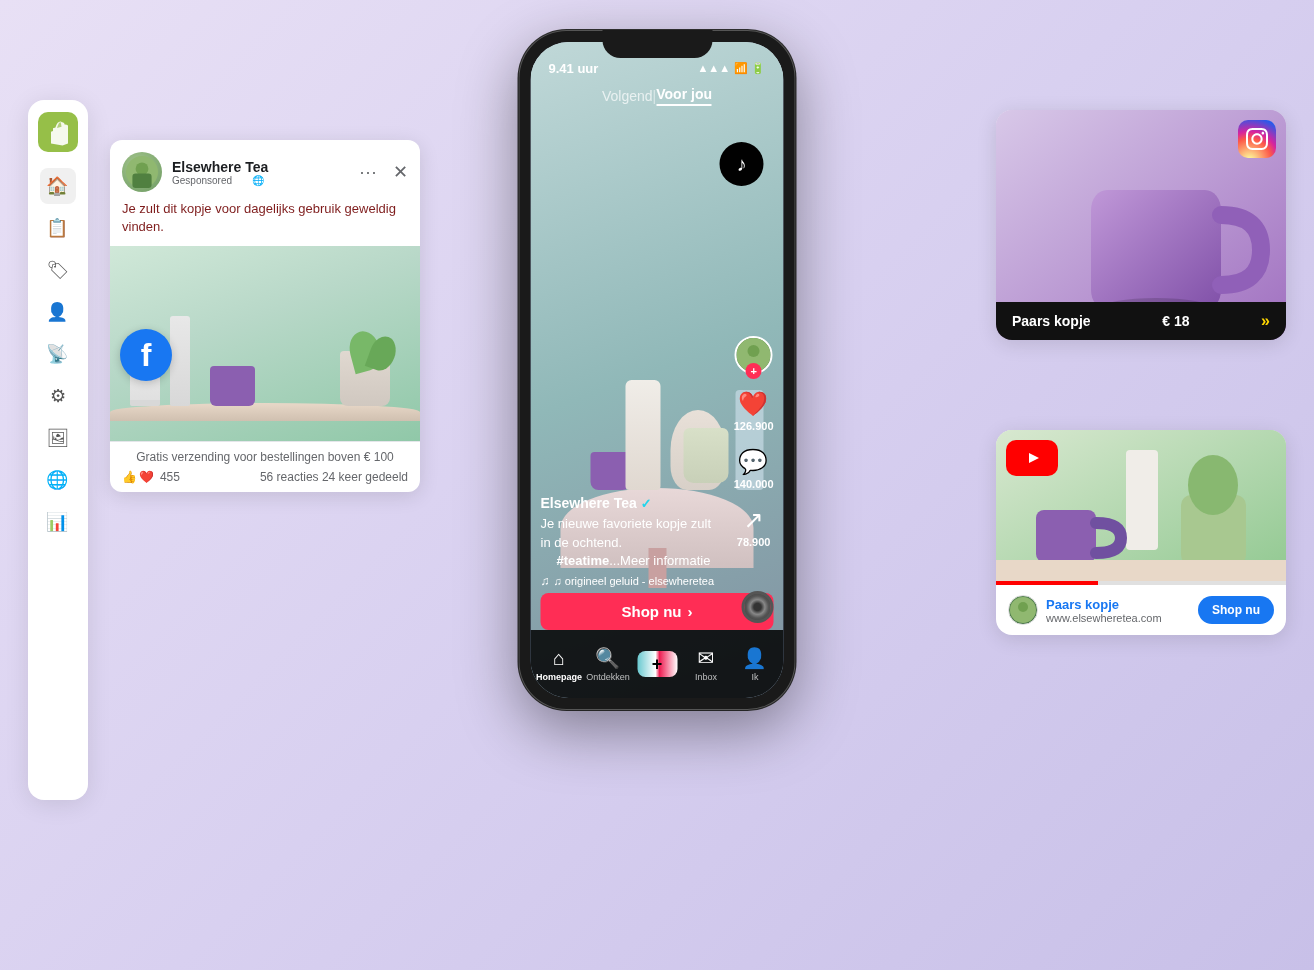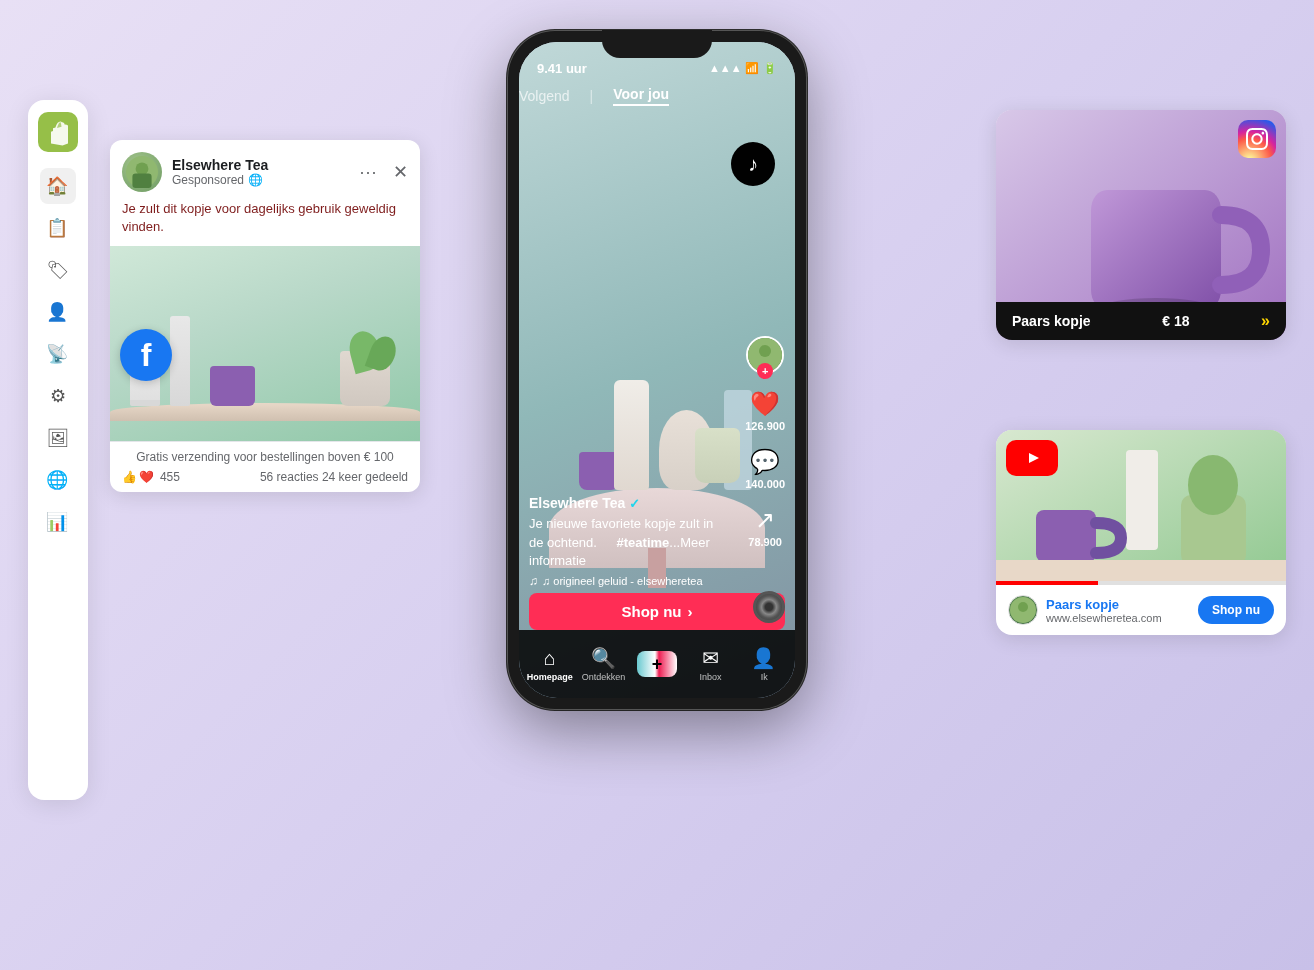--- a/index.html
+++ b/index.html
@@ -85,21 +85,21 @@
     .fb-avatar-img {
       width: 100%;
       height: 100%;
       background: radial-gradient(circle at 40% 35%, #a8c890, #6a9860);
       display: flex;
       align-items: center;
       justify-content: center;
     }
     .fb-info { flex: 1; }
     .fb-name { font-weight: 700; font-size: 14px; color: #1c1e21; }
-    .fb-sponsored { font-size: 12px; color: #65676b; display: flex; align-items: center; gap: 4px; }
+    .fb-sponsored { font-size: 10px; color: #65676b; display: flex; align-items: center; gap: 20px; }
     .fb-dots { color: #65676b; font-size: 18px; cursor: pointer; }
     .fb-close { color: #65676b; font-size: 18px; cursor: pointer; margin-left: 6px; }
     .fb-text { padding: 0 12px 10px; font-size: 13px; color: #7f1d1d; line-height: 1.4; }
     .fb-image {
       width: 100%;
       height: 195px;
       background: linear-gradient(145deg, #e8f0e0 0%, #d0e8d0 30%, #b8d8b8 60%, #a0c8a0 100%);
       position: relative;
       overflow: hidden;
     }
@@ -184,21 +184,21 @@
     }
     .fb-reaction-icons { display: flex; align-items: center; gap: 2px; }
     .fb-count { margin-left: 4px; }
 
     
     .phone-container {
       position: absolute;
       left: 50%;
       top: 30px;
       transform: translateX(-50%);
-      width: 300px;
+      width: 277px;
       height: 680px;
     }
     .phone-frame {
       width: 100%;
       height: 100%;
       background: #1a1a1a;
       border-radius: 48px;
       padding: 12px;
       box-shadow: 0 20px 60px rgba(0,0,0,0.4), 0 0 0 1px #333, inset 0 0 0 1px #555;
       position: relative;
@@ -324,22 +324,21 @@
     }
 
     
     .tiktok-header {
       position: absolute;
       top: 44px;
       left: 0;
       right: 0;
       display: flex;
       align-items: center;
-      justify-content: flex-start;
-      gap: 20px;
+      justify-content: center;
       z-index: 5;
       color: white;
       font-size: 14px;
     }
     .tt-header-inactive { opacity: 0.7; font-weight: 400; }
     .tt-header-active { font-weight: 700; border-bottom: 2px solid white; padding-bottom: 2px; }
     .tt-header-sep { opacity: 0.5; }
 
     
     .tiktok-logo {

